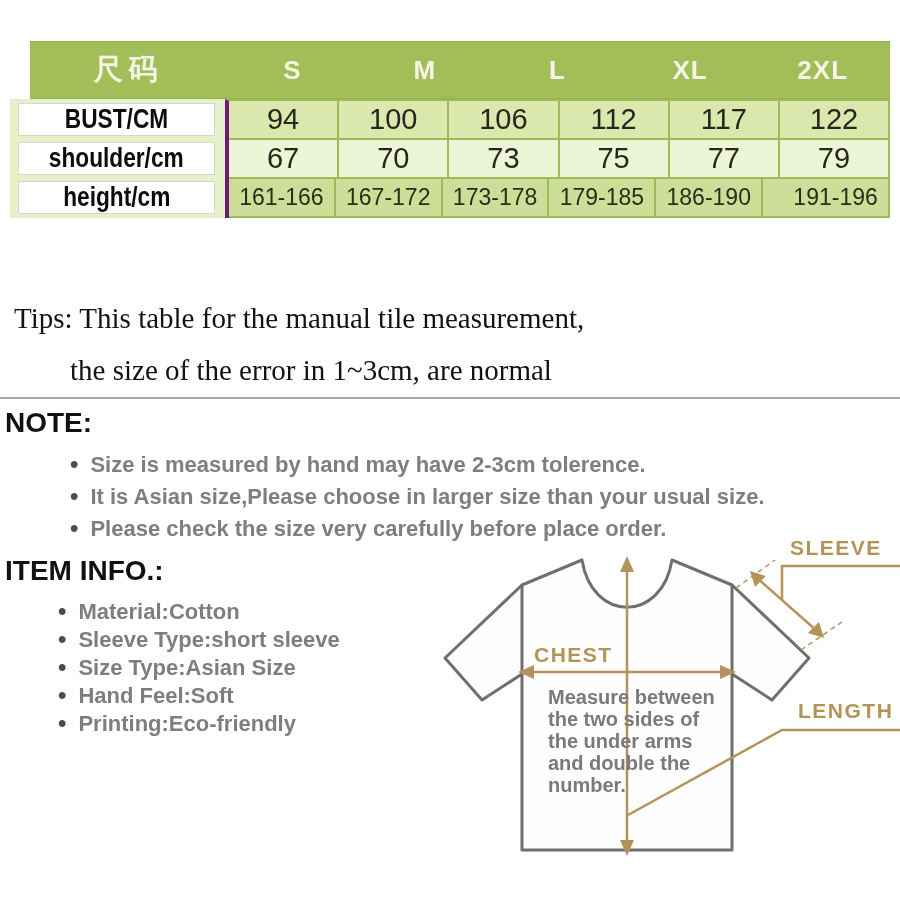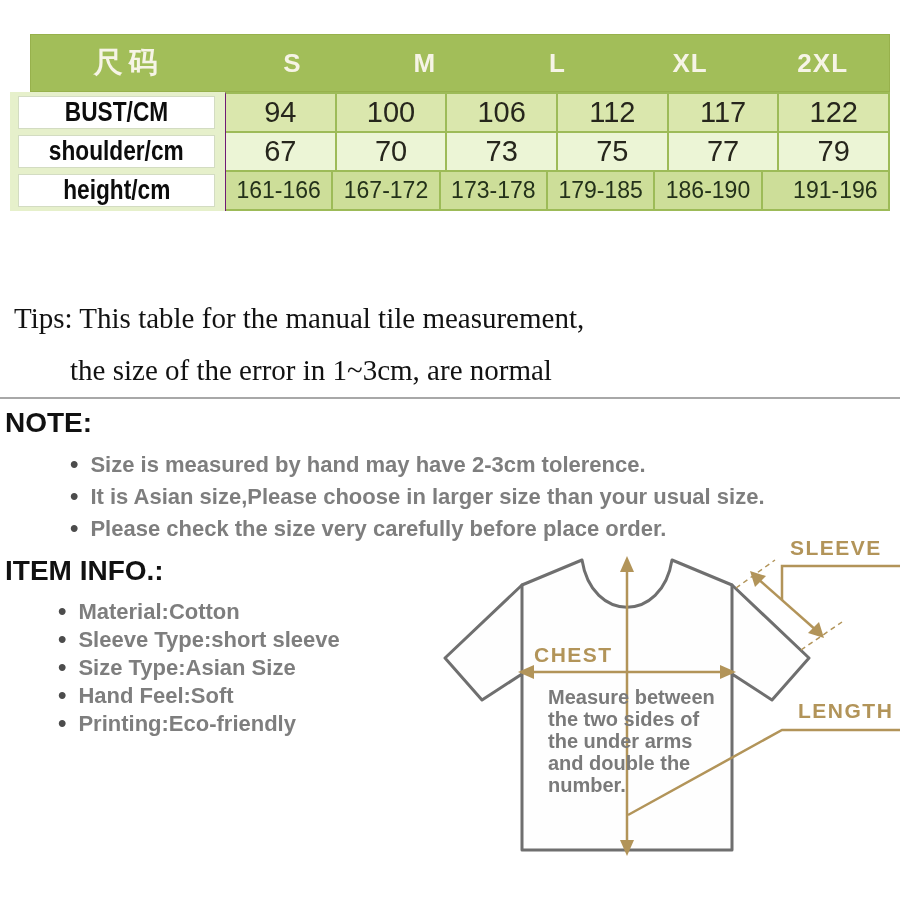--- a/index.html
+++ b/index.html
@@ -2,42 +2,42 @@
 <html><head>
 <meta charset="utf-8">
 <style>
   html,body{margin:0;padding:0;}
   body{
     width:900px;height:900px;position:relative;background:#ffffff;
     font-family:"Liberation Sans", sans-serif;overflow:hidden;
   }
 
   
-  .sizetable{position:absolute;left:10px;top:34px;width:880px;}
+  .sizetable{position:absolute;left:10px;top:41px;width:880px;}
   .st-header{
     margin-left:20px;height:58px;background:#a2be59;
     display:flex;align-items:center;border:1px solid #97b14c;box-sizing:border-box;
   }
   .st-header .hcell{
     flex:1;text-align:center;color:#f6f4e6;font-weight:bold;font-size:26px;
     letter-spacing:1px;
   }
   .st-header .h0{flex:none;width:195px;font-size:29px;letter-spacing:6px;}
   .st-body{display:flex;}
   .st-left{
     width:215px;background:#e6f0cb;display:flex;flex-direction:column;
     box-sizing:border-box;padding:1px 6px;
   }
   .st-label{
     flex:1;background:#ffffff;margin:3px 4px 3px 2px;border:1px solid #d3dcc2;
     display:flex;align-items:center;justify-content:center;
     color:#0c0c0c;font-weight:bold;font-size:27px;
   }
   .st-label span{display:inline-block;transform:scaleX(0.84);white-space:nowrap;}
-  .st-data{flex:1;display:flex;flex-direction:column;border-left:1px solid #701a75;border-top:2px solid #9dbb58;}
+  .st-data{flex:1;display:flex;flex-direction:column;border-left:4px solid #701a75;border-top:2px solid #9dbb58;}
   .st-row{flex:1;display:flex;height:48px;}
   .st-cell{
     flex:1;border-right:2px solid #9dbb58;border-bottom:2px solid #9dbb58;
     display:flex;align-items:center;justify-content:center;
     color:#26261c;font-size:29px;
   }
   .st-row.r3 .st-cell{font-size:23px;color:#23311a;text-align:right;}
 
   
   .tips-line1{

